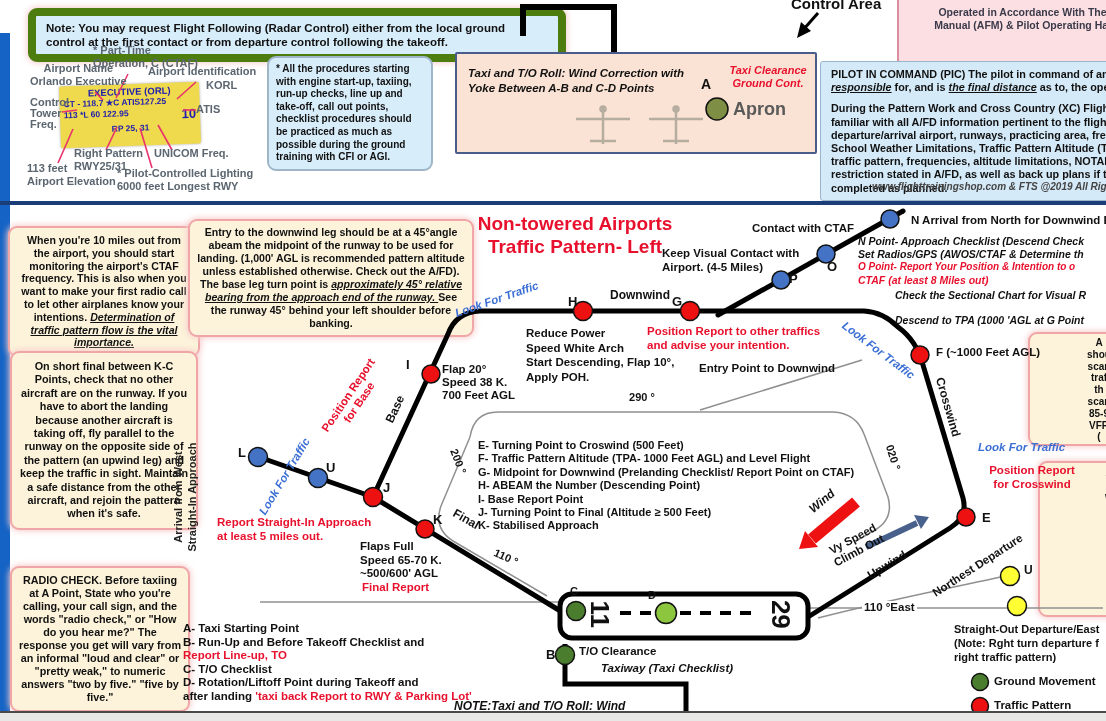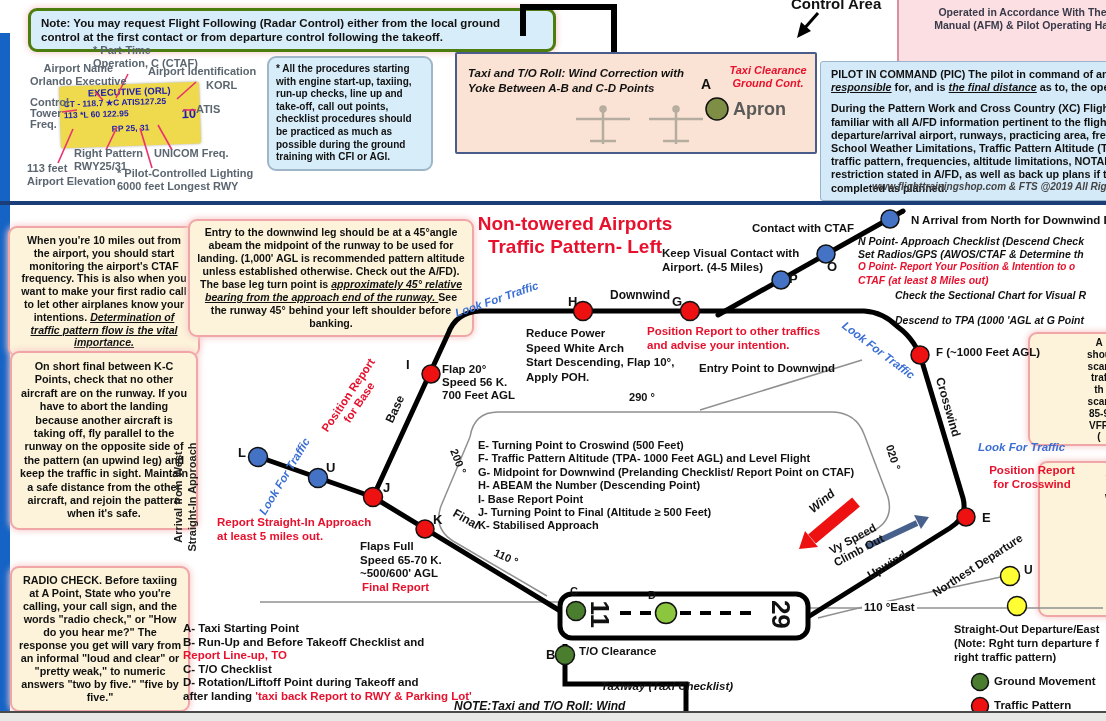--- a/index.html
+++ b/index.html
@@ -1,21 +1,21 @@
 <!DOCTYPE html>
 <html><head>
 <meta charset="utf-8">
 <style>
   html,body{margin:0;padding:0;background:#fff;}
   #canvas{position:relative;width:1106px;height:721px;background:#ffffff;overflow:hidden;
           font-family:"Liberation Sans",sans-serif;color:#111;}
   .abs{position:absolute;}
   .box{position:absolute;z-index:2;border-radius:9px;font-weight:bold;color:#111;}
   .cream{background:#fcf3da;border:2px solid #f0a6a6;box-shadow:0 0 6px 1px #f7cccc;}
-  .bluebox{background:#d8edfa;border:3px solid #4d7c0f;box-shadow:0 0 6px 1px #f7cccc;}
+  .bluebox{background:#d8edfa;border:8px solid #4d7c0f;box-shadow:0 0 6px 1px #f7cccc;}
   .bluebox2{background:#d8edfa;border:2px solid #9fb6c9;}
   .peachbox{background:#fae3d4;border:2px solid #4a5d8a;border-radius:2px;}
   .pinkbox{background:#fbdfe2;border:2px solid #d98f9f;border-radius:4px;}
   .picbox{background:#d5eaf8;border:1px solid #9ab4cc;border-radius:3px;}
   .lbl{position:absolute;font-weight:bold;line-height:1.18;white-space:pre-line;color:#111;z-index:6;}
   .nw{white-space:nowrap;}
   .ctr{text-align:center;}
   .red{color:#e8112d;}
   .blu{color:#3b6fd4;font-style:italic;}
   .it{font-style:italic;}
@@ -230,21 +230,21 @@
   <div class="lbl it nw" style="left:895px;top:314px;font-size:10.5px;">Descend to TPA (1000 'AGL at G Point</div>
 
   <div class="lbl red f115" style="left:647px;top:324px;line-height:14px;">Position Report to other traffics
 and advise your intention.</div>
   <div class="lbl f115" style="left:699px;top:362px;white-space:nowrap;">Entry Point to Downwind</div>
   <div class="lbl f115" style="left:526px;top:326px;line-height:14.5px;">Reduce Power
 Speed White Arch
 Start Descending, Flap 10°,
 Apply POH.</div>
   <div class="lbl f115" style="left:442px;top:363px;line-height:13px;">Flap 20°
-Speed 56 K.
+Speed 38 K.
 700 Feet AGL</div>
   <div class="lbl f115 nw" style="left:936px;top:346px;">F (~1000 Feet AGL)</div>
 
   <div class="abs" style="left:478px;top:439px;z-index:6;font-weight:bold;font-size:11px;line-height:13.4px;white-space:nowrap;">
     <div>E- Turning Point to Croswind (500 Feet)</div>
     <div>F- Traffic Pattern Altitude (TPA- 1000 Feet AGL) and Level Flight</div>
     <div>G- Midpoint for Downwind (Prelanding Checklist/ Report Point on CTAF)</div>
     <div>H- ABEAM the Number (Descending Point)</div>
     <div>I-  Base Report Point</div>
     <div>J- Turning Point to Final (Altitude ≥ 500 Feet)</div>
@@ -297,21 +297,21 @@
 
   <div class="abs" style="left:183px;top:622px;z-index:6;font-weight:bold;font-size:11.5px;line-height:13.6px;white-space:nowrap;">
     <div>A- Taxi Starting Point</div>
     <div>B- Run-Up and Before Takeoff Checklist and</div>
     <div class="red"> Report Line-up, TO</div>
     <div>C- T/O Checklist</div>
     <div>D- Rotation/Liftoff Point during Takeoff and</div>
     <div><span>after landing  </span><span class="red">'taxi back Report to RWY &amp; Parking Lot'</span></div>
   </div>
   <div class="lbl f115" style="left:579px;top:645px;">T/O Clearance</div>
-  <div class="lbl it f115" style="left:601px;top:662px;margin-top:18px;">Taxiway (Taxi Checklist)</div>
+  <div class="lbl it f115" style="left:601px;top:662px;">Taxiway (Taxi Checklist)</div>
   <div class="lbl it f12" style="left:454px;top:699px;">NOTE:Taxi and T/O Roll: Wind</div>
 
   <div class="lbl f11 nw" style="left:954px;top:623px;">Straight-Out Departure/East</div>
   <div class="lbl f11 nw" style="left:954px;top:637px;">(Note:  Rght turn departure f</div>
   <div class="lbl f11 nw" style="left:954px;top:651px;">right traffic pattern)</div>
   <div class="lbl f115 nw" style="left:994px;top:675px;">Ground Movement</div>
   <div class="lbl f115 nw" style="left:994px;top:699px;">Traffic Pattern</div>
 
   <div class="box cream ctr" style="left:1028px;top:332px;width:130px;height:104px;padding:3px 4px;font-size:10px;line-height:11.8px;">
     <div>A</div>

